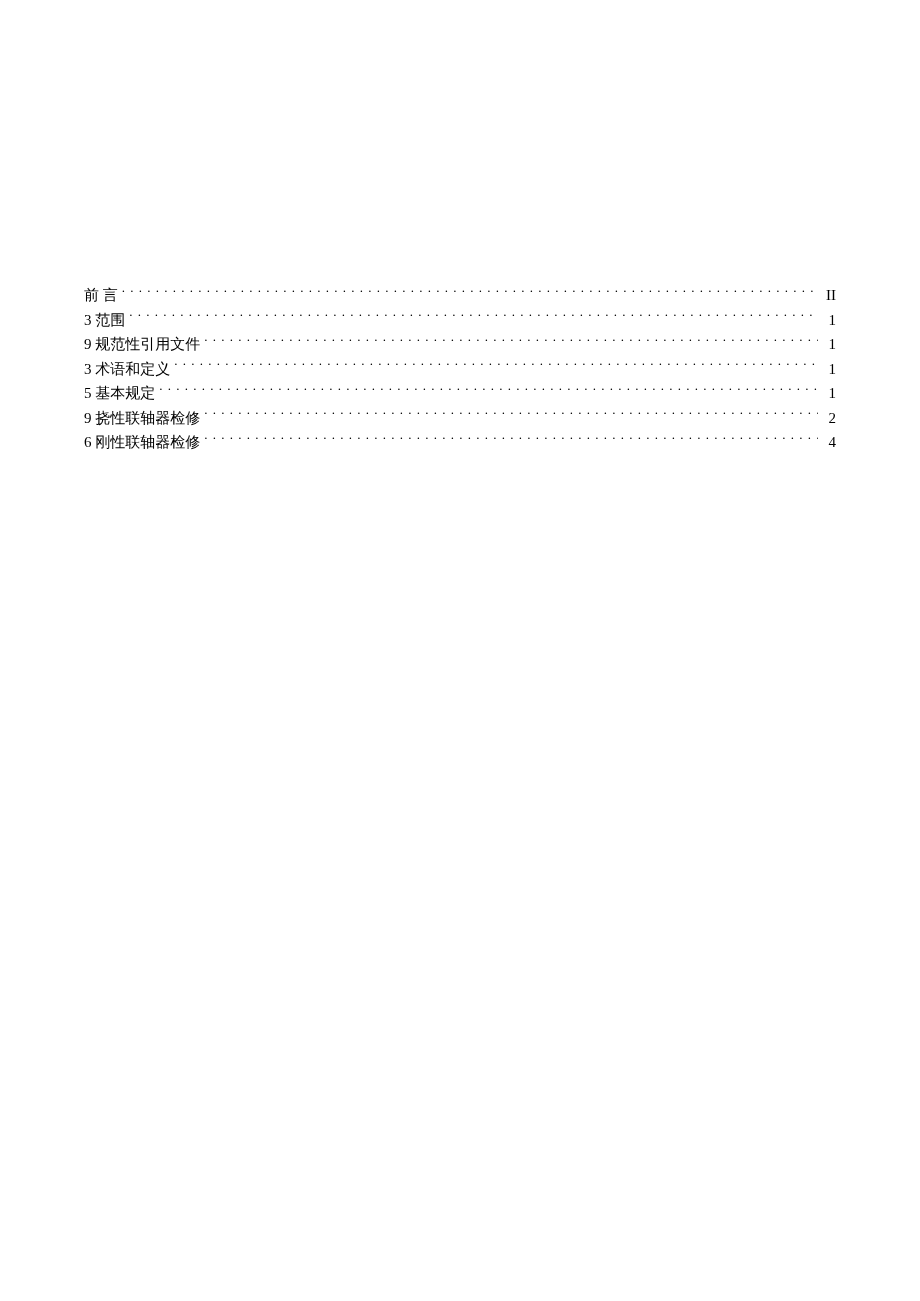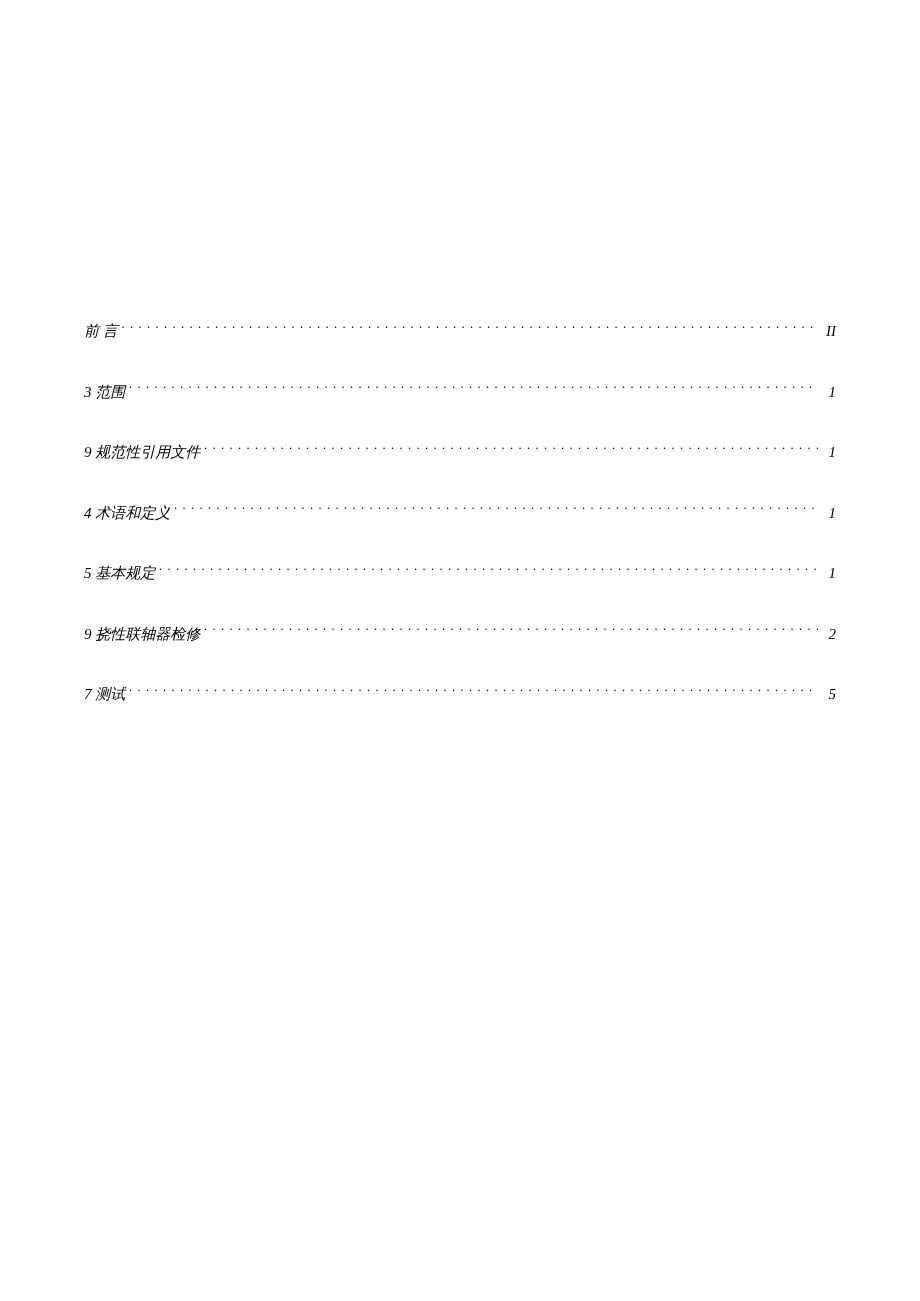--- a/index.html
+++ b/index.html
@@ -1,15 +1,15 @@
 <!DOCTYPE html>
 <html><head>
   <meta charset="utf-8">
   <style>
-    * { margin: 0; padding: 0; box-sizing: border-box; font-style: italic; }
+    * { margin: 0; padding: 0; box-sizing: border-box; }
     body {
       background: #ffffff;
       width: 920px;
       height: 1301px;
       font-family: "SimSun", "宋体", serif;
       color: #000000;
     }
     .page {
       padding: 283px 84px 0 84px;
     }
@@ -35,21 +35,20 @@
       position: absolute;
       left: 0;
       bottom: 0;
       letter-spacing: 1px;
       font-size: 13px;
     }
     .toc-page {
       flex-shrink: 0;
       text-align: right;
       min-width: 14px;
-      margin-top: 36px;
     }
   </style>
 </head>
 <body>
 
 <div class="page">
   <div class="toc">
     <div class="toc-entry">
       <span class="toc-label spaced">前 言</span>
       <span class="toc-dots"></span>
@@ -59,33 +58,33 @@
       <span class="toc-label">3 范围</span>
       <span class="toc-dots"></span>
       <span class="toc-page">1</span>
     </div>
     <div class="toc-entry">
       <span class="toc-label">9 规范性引用文件</span>
       <span class="toc-dots"></span>
       <span class="toc-page">1</span>
     </div>
     <div class="toc-entry">
-      <span class="toc-label">4 术语和定义</span>
+      <span class="toc-label">3 术语和定义</span>
       <span class="toc-dots"></span>
       <span class="toc-page">1</span>
     </div>
     <div class="toc-entry">
       <span class="toc-label">5 基本规定</span>
       <span class="toc-dots"></span>
       <span class="toc-page">1</span>
     </div>
     <div class="toc-entry">
       <span class="toc-label">9 挠性联轴器检修</span>
       <span class="toc-dots"></span>
       <span class="toc-page">2</span>
     </div>
     <div class="toc-entry">
-      <span class="toc-label">7 测试</span>
+      <span class="toc-label">6 刚性联轴器检修</span>
       <span class="toc-dots"></span>
-      <span class="toc-page">5</span>
+      <span class="toc-page">4</span>
     </div>
   </div>
 </div>
 
 </body></html>

